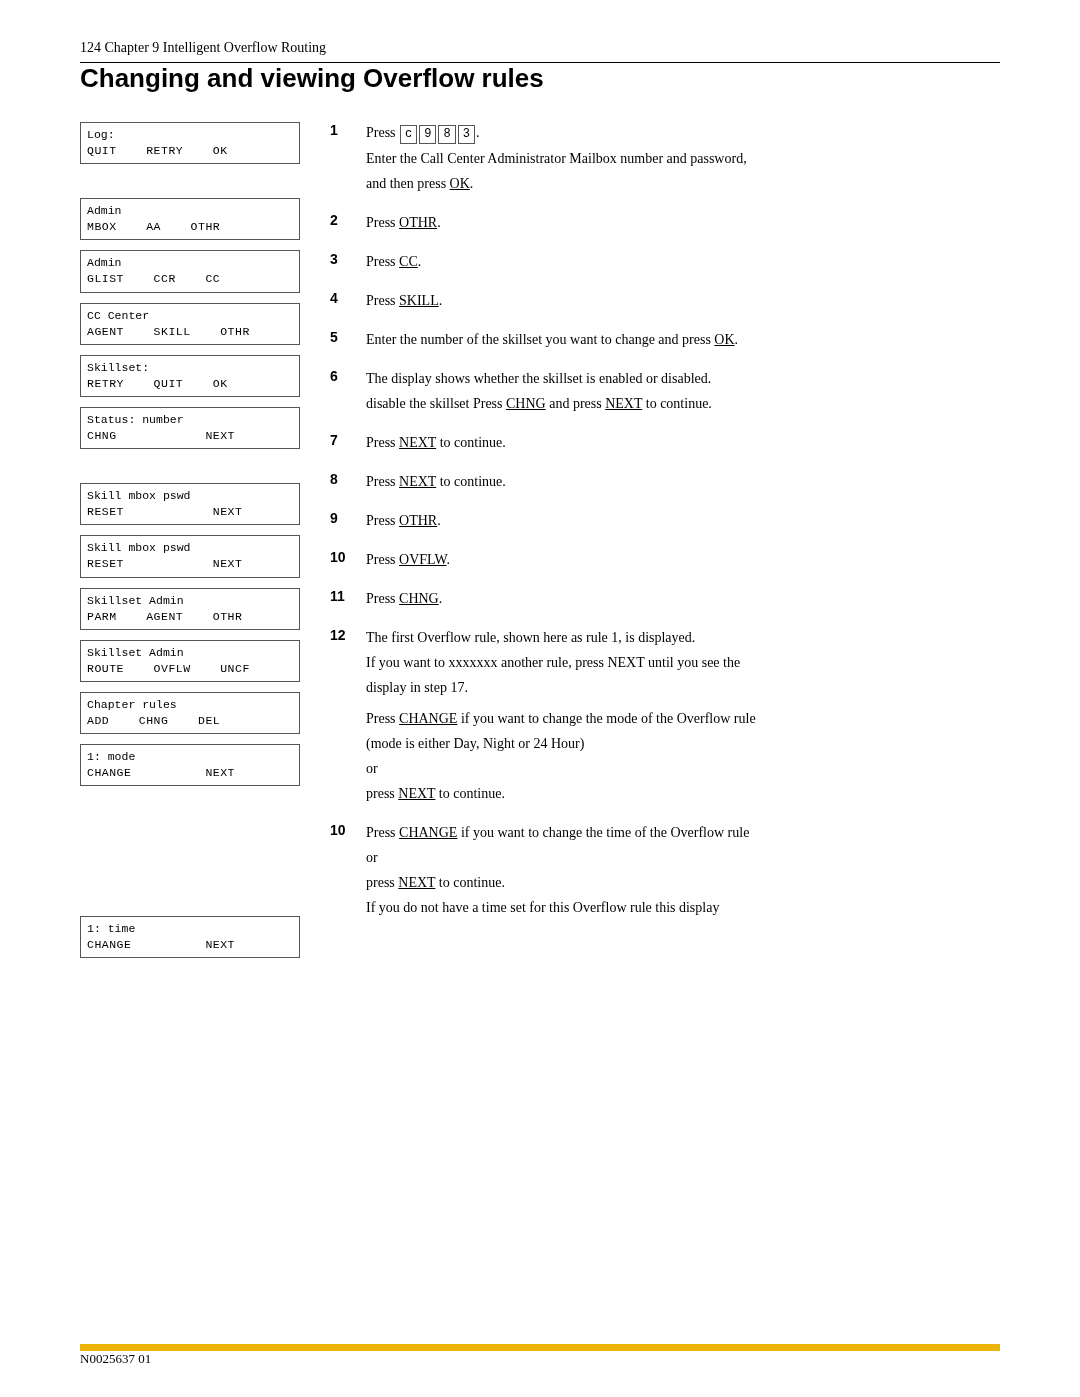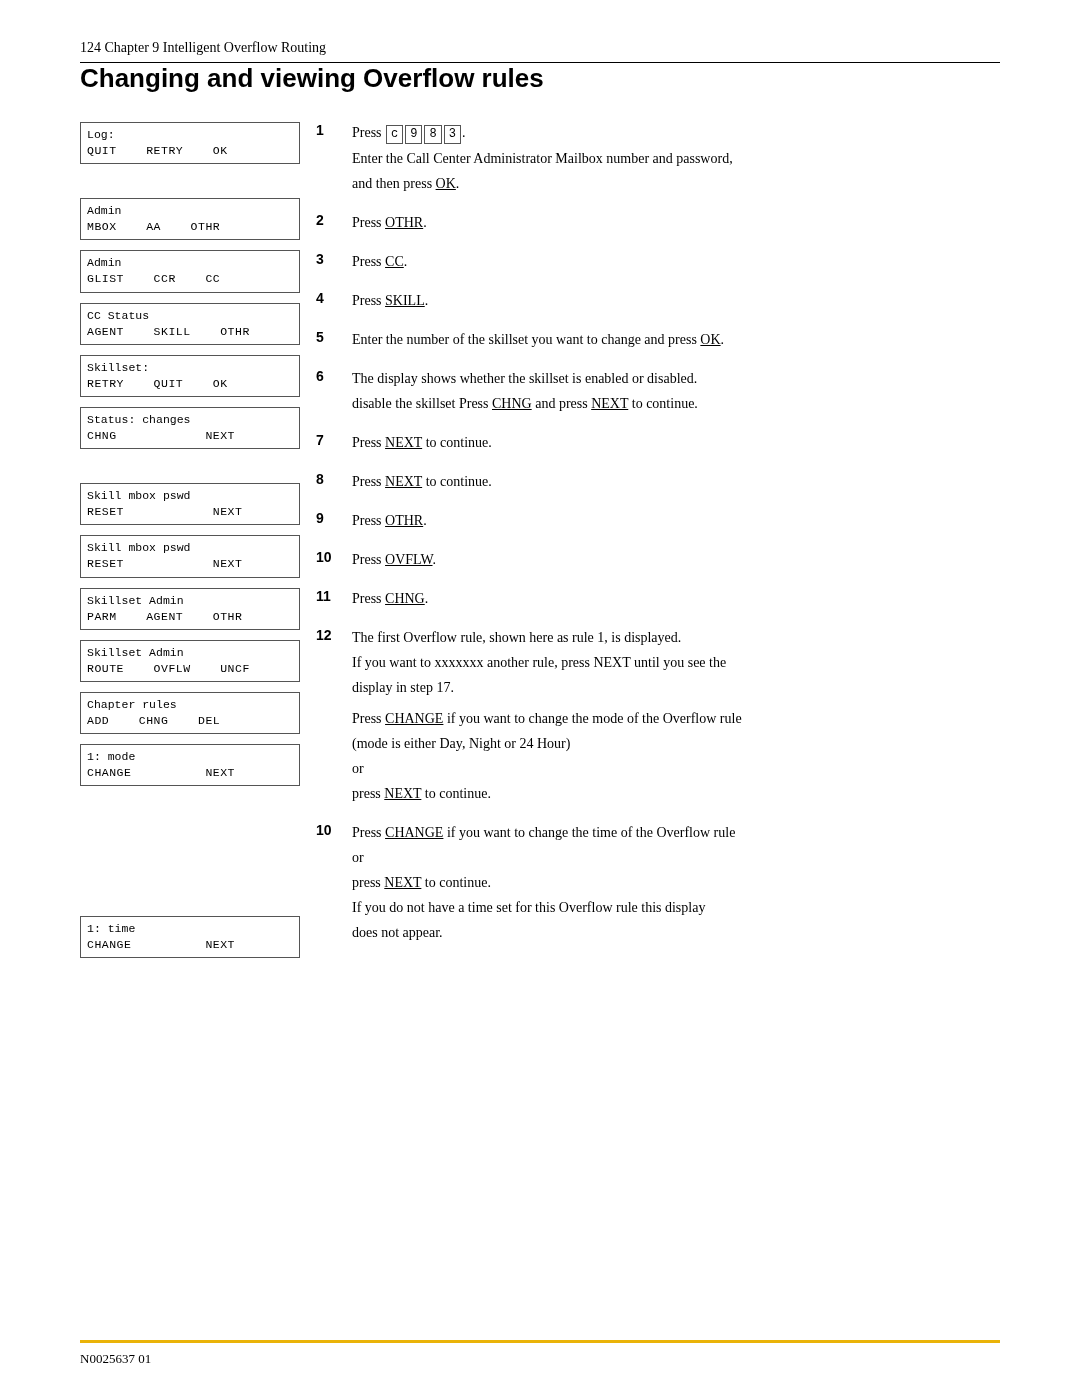--- a/index.html
+++ b/index.html
@@ -31,21 +31,21 @@
     .chapter-title {
       font-size: 26px;
       font-weight: bold;
       margin-bottom: 28px;
       font-family: Arial, sans-serif;
     }
 
     
     .content-area {
       display: flex;
-      gap: 16px;
+      gap: 30px;
       align-items: flex-start;
     }
 
     
     .screens-column {
       width: 220px;
       flex-shrink: 0;
       display: flex;
       flex-direction: column;
       gap: 10px;
@@ -122,22 +122,21 @@
     .screen-spacer {
       height: 14px;
     }
 
     
     .page-footer {
       position: absolute;
       bottom: 30px;
       left: 80px;
       right: 80px;
-      border-top: 3px solid #eab308;
-      padding-top: 8px;
+      border-top: 7px solid #eab308;
       font-size: 13px;
     }
 
     
     .note-block {
       margin-top: 10px;
       margin-bottom: 4px;
     }
   </style>
 </head>
@@ -166,31 +165,31 @@
         <div class="lcd-top">Admin</div>
         <div class="lcd-bottom">MBOX&nbsp;&nbsp;&nbsp;&nbsp;AA&nbsp;&nbsp;&nbsp;&nbsp;OTHR</div>
       </div>
 
       <div class="lcd-box">
         <div class="lcd-top">Admin</div>
         <div class="lcd-bottom">GLIST&nbsp;&nbsp;&nbsp;&nbsp;CCR&nbsp;&nbsp;&nbsp;&nbsp;CC</div>
       </div>
 
       <div class="lcd-box">
-        <div class="lcd-top">CC Status</div>
+        <div class="lcd-top">CC Center</div>
         <div class="lcd-bottom">AGENT&nbsp;&nbsp;&nbsp;&nbsp;SKILL&nbsp;&nbsp;&nbsp;&nbsp;OTHR</div>
       </div>
 
       <div class="lcd-box">
         <div class="lcd-top">Skillset:</div>
         <div class="lcd-bottom">RETRY&nbsp;&nbsp;&nbsp;&nbsp;QUIT&nbsp;&nbsp;&nbsp;&nbsp;OK</div>
       </div>
 
       <div class="lcd-box">
-        <div class="lcd-top">Status: changes</div>
+        <div class="lcd-top">Status: number</div>
         <div class="lcd-bottom">CHNG&nbsp;&nbsp;&nbsp;&nbsp;&nbsp;&nbsp;&nbsp;&nbsp;&nbsp;&nbsp;&nbsp;&nbsp;NEXT</div>
       </div>
 
       <div class="screen-spacer"></div>
 
       <div class="lcd-box">
         <div class="lcd-top">Skill mbox pswd</div>
         <div class="lcd-bottom">RESET&nbsp;&nbsp;&nbsp;&nbsp;&nbsp;&nbsp;&nbsp;&nbsp;&nbsp;&nbsp;&nbsp;&nbsp;NEXT</div>
       </div>
 
@@ -329,21 +328,20 @@
         </div>
       </div>
 
       <div class="step-item">
         <div class="step-number">10</div>
         <div class="step-content">
           <p>Press <span class="btn-name">CHANGE</span> if you want to change the time of the Overflow rule</p>
           <p>or</p>
           <p>press <span class="btn-name">NEXT</span> to continue.</p>
           <p>If you do not have a time set for this Overflow rule this display</p>
-          <p>does not appear.</p>
         </div>
       </div>
 
     </div>
   </div>
 
 </div>
 
 <div class="page-footer">
   <span>N0025637 01</span>

